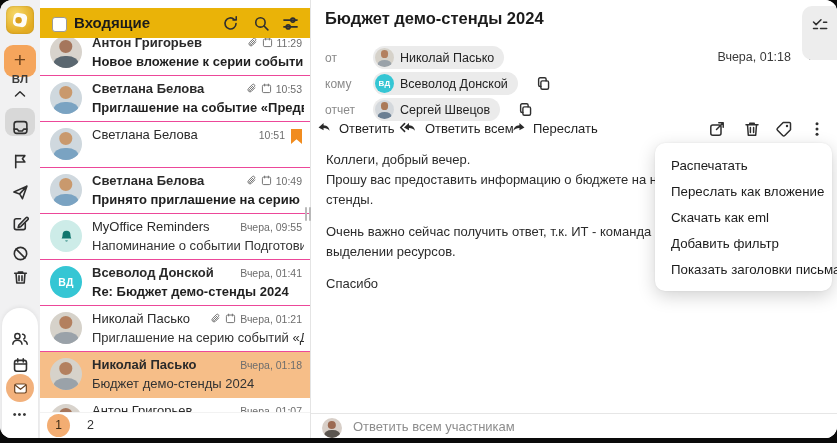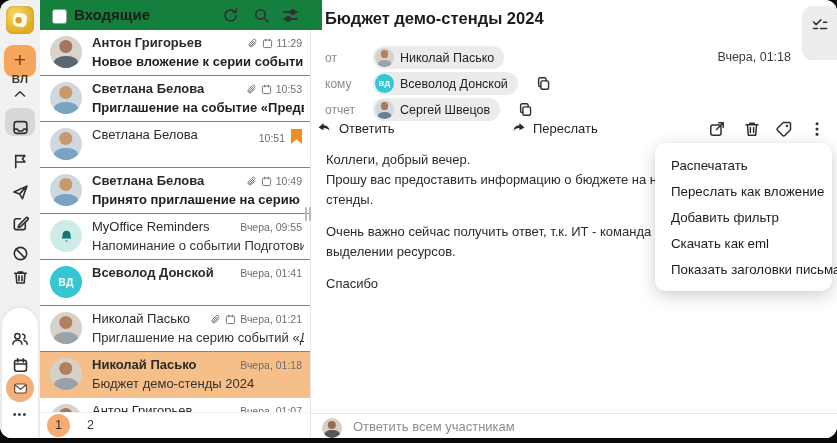--- a/index.html
+++ b/index.html
@@ -18,32 +18,32 @@
   .chev-up{position:absolute;left:14px;top:90px;}
   .nav-slot{position:absolute;left:0;width:40px;height:30px;display:flex;align-items:center;justify-content:center;}
   .nav-sel-bg{position:absolute;left:5px;top:-4px;width:30px;height:28px;background:#d8d8d8;border-radius:8px;}
   .nav-sel-bg+svg{position:relative}
   .bottom-pill{position:absolute;left:2px;top:308px;width:36px;height:130px;background:#fff;border-radius:18px 18px 0 0;box-shadow:0 -1px 4px rgba(0,0,0,.07);}
   .mail-circle{position:absolute;left:6px;top:-2px;width:28px;height:28px;border-radius:50%;background:#f2b17c;display:flex;align-items:center;justify-content:center;}
   .rail-more{position:absolute;left:0;top:408px;width:40px;text-align:center;color:#3a3a3a;font-size:11px;letter-spacing:1px;}
 
   
   .list{position:absolute;left:40px;top:0;width:270px;height:438px;background:#fff;border-right:1px solid #e4e4e4;}
-  .list-header{position:absolute;left:0;top:0;width:270px;height:30px;background:#15803d;z-index:3;padding-left:12px;}
+  .list-header{position:absolute;left:0;top:8px;width:270px;height:30px;background:#eab308;z-index:3;}
   .cbx{position:absolute;left:12px;top:9px;width:13px;height:13px;border:1.5px solid #9b9b9b;border-radius:3px;background:#fff;}
   .list-title{position:absolute;left:34px;top:6px;font-size:15px;font-weight:700;color:#1b1b1b;}
   .hic{position:absolute;top:7px;}
   .rows{position:absolute;left:0;top:30px;width:270px;height:382px;overflow:hidden;}
   .row{position:relative;width:270px;height:45px;border-bottom:1px solid #ec4899;background:#fff;}
   .row.selected{background:#f6be88;border-bottom-color:#f6be88;}
   .sender{position:absolute;left:52px;top:5px;font-size:13px;color:#2a2a2a;white-space:nowrap;}
   .row.unread .sender,.row.selected .sender{font-weight:700;}
   .subj{position:absolute;left:52px;top:24px;width:212px;font-size:13px;color:#333;white-space:nowrap;overflow:hidden;}
   .row.unread .subj{font-weight:700;color:#1f1f1f;}
-  .meta{position:absolute;right:8px;top:7px;display:flex;align-items:flex-end;gap:4px;font-size:10.5px;color:#6d6d6d;}
+  .meta{position:absolute;right:8px;top:7px;display:flex;align-items:flex-start;gap:4px;font-size:10.5px;color:#6d6d6d;}
   .bookmark{width:11px;height:15px;background:#f18c1f;clip-path:polygon(0 0,100% 0,100% 100%,50% 68%,0 100%);margin-left:2px;}
   .pagebar{position:absolute;left:0;top:412px;width:270px;height:26px;background:#fff;border-top:1px solid #f2f2f2;z-index:3;}
   .page-cur{position:absolute;left:7px;top:1px;width:23px;height:23px;border-radius:50%;background:#f3ad72;
     font-size:12px;color:#3c2a14;text-align:center;line-height:23px;}
   .page-2{position:absolute;left:47px;top:5px;font-size:12.5px;color:#333;}
 
   
   .av{position:absolute;left:10px;top:6px;width:32px;height:32px;border-radius:50%;}
   .pav{position:relative;border-radius:50%;overflow:hidden;}
   .pav::before{content:"";position:absolute;left:50%;top:13%;transform:translateX(-50%);width:42%;height:40%;border-radius:50%;background:var(--head,#b98c6e);}
@@ -263,20 +263,21 @@
         </div>
         <div class="subj">Напоминание о событии Подготовить отчет…</div>
       </div>
 
       <div class="row unread">
         <div class="av av-vd">ВД</div>
         <div class="sender">Всеволод Донской</div>
         <div class="meta">
           <span>Вчера, 01:41</span>
         </div>
+        <div class="subj">Re: Бюджет демо-стенды 2024</div>
       </div>
 
       <div class="row">
         <div class="av pav p3"></div>
         <div class="sender">Николай Пасько</div>
         <div class="meta">
           <svg width="11" height="11" viewBox="0 0 14 14">
               <path d="M11.2 6.3 L7 10.5a2.6 2.6 0 0 1-3.7-3.7L8 2.1a1.8 1.8 0 0 1 2.6 2.6L5.9 9.4a.9.9 0 0 1-1.3-1.3l4-4" fill="none" stroke="#6d6d6d" stroke-width="1.2" stroke-linecap="round"></path>
             </svg>
           <svg width="11" height="11" viewBox="0 0 14 14">
@@ -366,20 +367,27 @@
         </svg>
     </div>
 
     <div class="ptoolbar">
       <div class="tbtn" style="left:6px">
         <svg width="15" height="13" viewBox="0 0 16 14">
             <path d="M7 2.2v2.3c4.2.3 6 2.7 6.5 6-1.7-2-3.6-2.9-6.5-2.9v2.3L1.6 7z" fill="#2a2a2a"></path>
           </svg>
         <span>Ответить</span>
       </div>
+      <div class="tbtn" style="left:88px">
+        <svg width="19" height="13" viewBox="0 0 20 14">
+            <path d="M10.5 2.2v2.3c4.2.3 6 2.7 6.5 6-1.7-2-3.6-2.9-6.5-2.9v2.3L5.1 7z" fill="#2a2a2a"></path>
+            <path d="M5.8 2.8 L1.6 7l4.2 4.2" fill="none" stroke="#2a2a2a" stroke-width="1.7" stroke-linecap="round" stroke-linejoin="round"></path>
+          </svg>
+        <span>Ответить всем</span>
+      </div>
       <div class="tbtn" style="left:200px">
         <svg width="15" height="13" viewBox="0 0 16 14">
             <path d="M9 2.2v2.3C4.8 4.8 3 7.2 2.5 10.5c1.7-2 3.6-2.9 6.5-2.9v2.3L14.4 7z" fill="#2a2a2a"></path>
           </svg>
         <span>Переслать</span>
       </div>
 
       <div class="aic" style="left:397px">
         <svg width="18" height="18" viewBox="0 0 18 18">
             <rect class="ic" x="2.8" y="5" width="10.2" height="10.2" rx="2"></rect>
@@ -421,18 +429,18 @@
   </div>
 
   <div class="split-handle">
       <i></i>
       <i></i>
     </div>
 
   <div class="menu">
     <div class="mi">Распечатать</div>
     <div class="mi">Переслать как вложение</div>
+    <div class="mi">Скачать как eml</div>
     <div class="mi">Добавить фильтр</div>
-    <div class="mi">Скачать как eml</div>
     <div class="mi">Показать заголовки письма</div>
   </div>
 
 </div>
 
 </body></html>

